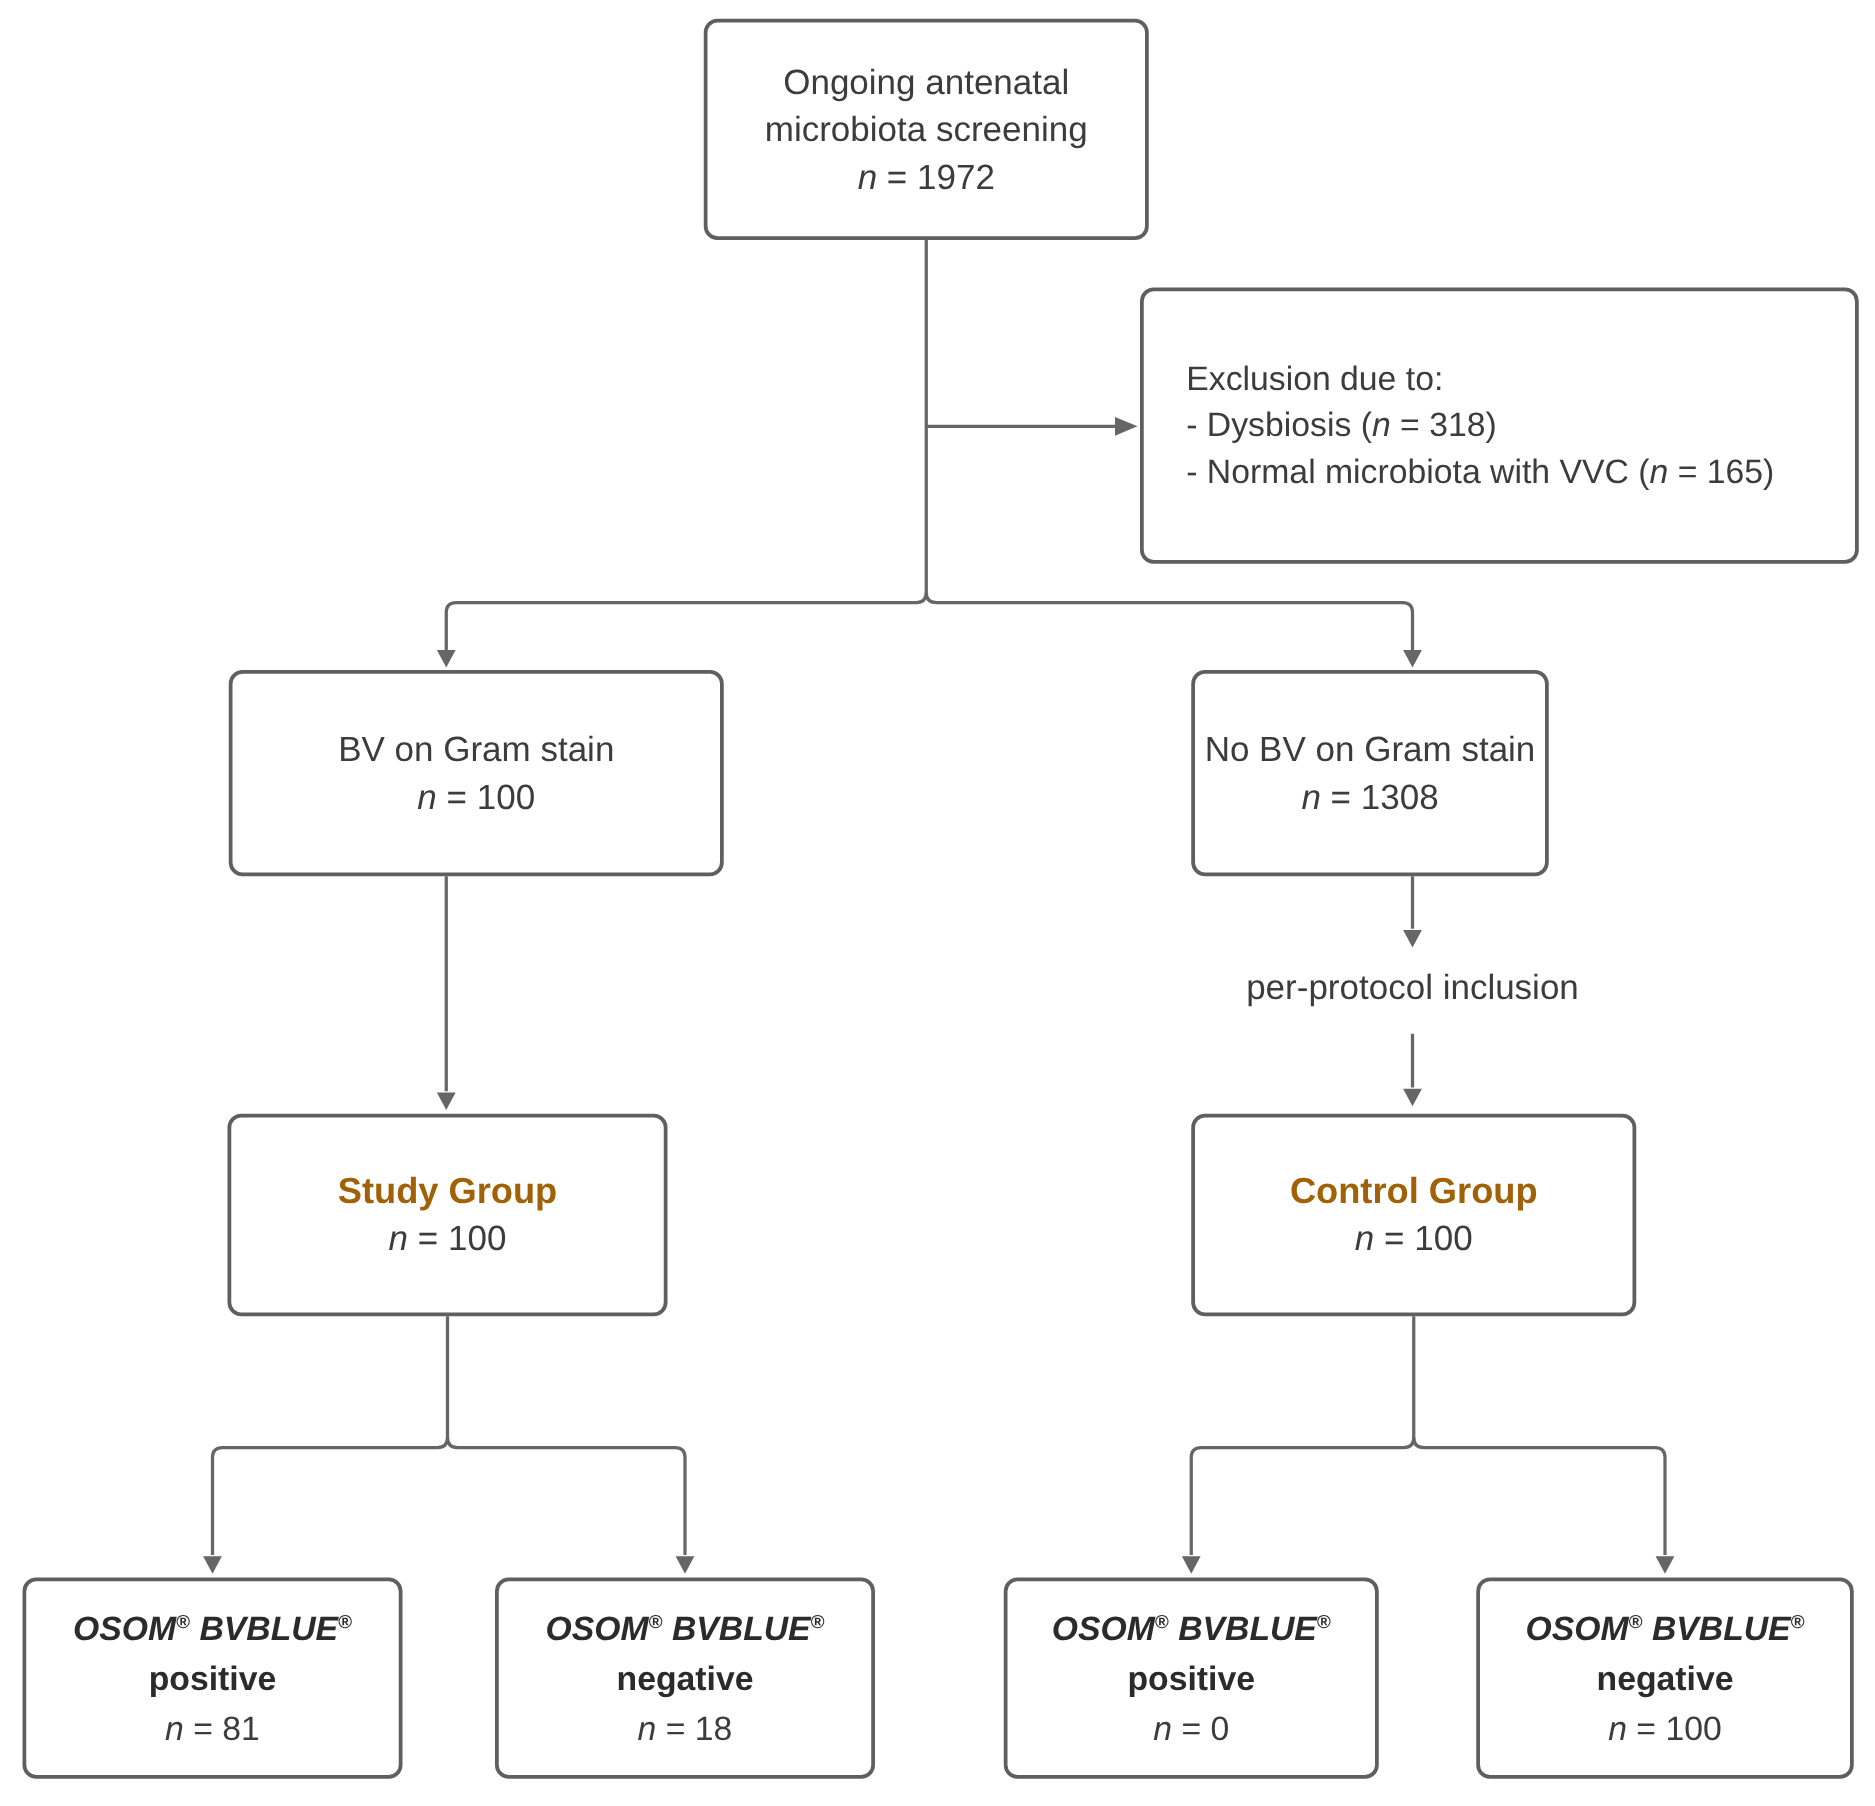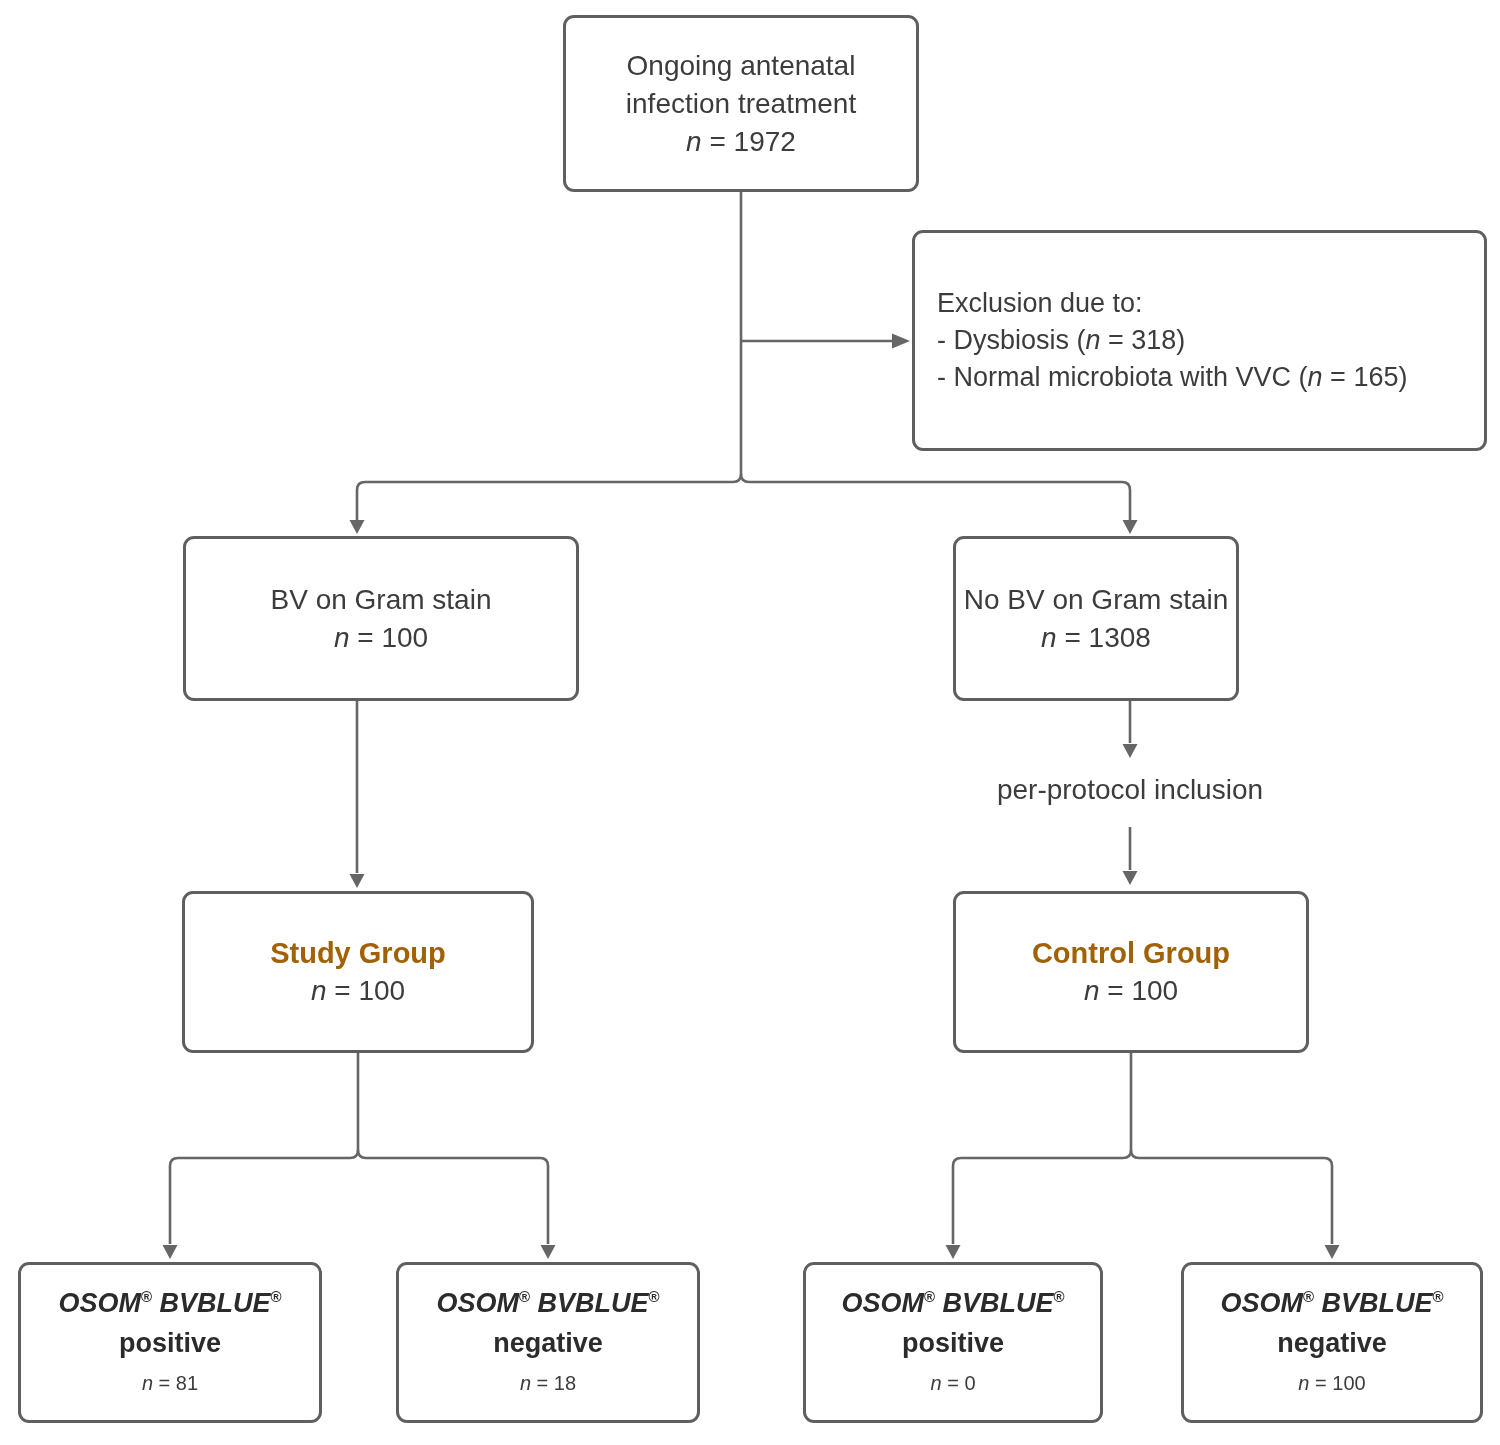--- a/index.html
+++ b/index.html
@@ -36,21 +36,21 @@
     text-align: center;
     font-size: 28px;
     line-height: 38px;
     color: #3c3c3c;
   }
   .box .bline { white-space: pre; }
   .it { font-style: italic; }
   .box.exclusion {
     align-items: flex-start;
     text-align: left;
-    padding: 10px 22px;
+    padding: 10px 34px;
     font-size: 27px;
     line-height: 37px;
   }
   .box.exclusion .bline { white-space: normal; }
   .group-title {
     font-weight: bold;
     font-size: 29px;
     color: #a16207;
   }
   .osom .brand {
@@ -66,21 +66,21 @@
     vertical-align: super;
     line-height: 0;
   }
   .osom .result {
     font-weight: bold;
     font-size: 27px;
     color: #2b2b2b;
     line-height: 40px;
   }
   .osom .nline {
-    font-size: 20px;
+    font-size: 27px;
     line-height: 40px;
   }
   .float-label {
     position: absolute;
     text-align: center;
     font-size: 28px;
     color: #3c3c3c;
   }
 </style>
 </head>
@@ -118,21 +118,21 @@
       <polygon points="1122.5,871 1137.5,871 1130,885"></polygon>
       <polygon points="162.5,1245 177.5,1245 170,1259"></polygon>
       <polygon points="540.5,1245 555.5,1245 548,1259"></polygon>
       <polygon points="945.5,1245 960.5,1245 953,1259"></polygon>
       <polygon points="1324.5,1245 1339.5,1245 1332,1259"></polygon>
     </g>
   </svg>
 
   <div class="box" style="left:563px; top:15px; width:356px; height:177px;">
     <div class="bline">Ongoing antenatal</div>
-    <div class="bline">infection treatment</div>
+    <div class="bline">microbiota screening</div>
     <div class="bline"><span class="it">n</span><span> = 1972</span></div>
   </div>
 
   <div class="box exclusion" style="left:912px; top:230px; width:575px; height:221px;">
     <div class="bline">Exclusion due to:</div>
     <div class="bline"><span>- Dysbiosis (</span><span class="it">n</span><span> = 318)</span></div>
     <div class="bline"><span>- Normal microbiota with VVC (</span><span class="it">n</span><span> = 165)</span></div>
   </div>
 
   <div class="box" style="left:183px; top:536px; width:396px; height:165px;">

